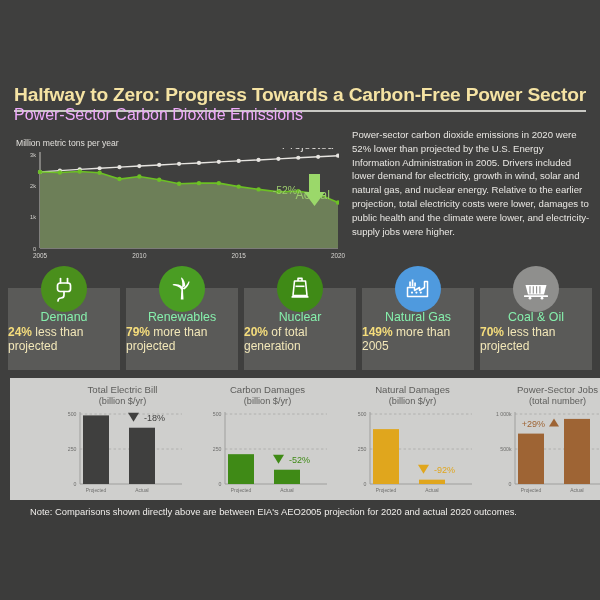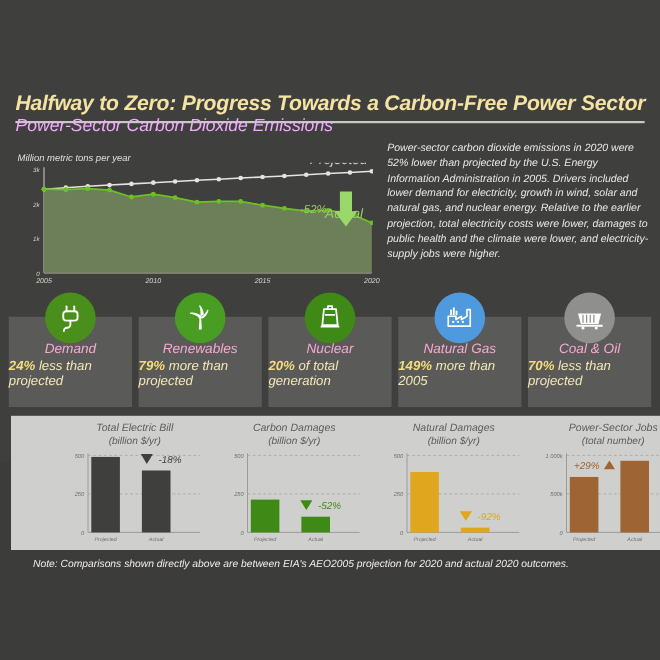--- a/index.html
+++ b/index.html
@@ -2,21 +2,21 @@
 <html><head>
 <meta charset="utf-8">
 <style>
   html,body{margin:0;padding:0;}
   body{
     width:600px;height:600px;overflow:hidden;
     background:#3c3c3b;
     font-family:"Liberation Sans", sans-serif;
     -webkit-font-smoothing:antialiased;
   }
-  .poster{position:relative;width:600px;height:420px;background:#3f3f3e;font-style:italic;}
+  .poster{position:relative;width:600px;height:420px;background:#3f3f3e;}
 
   
   .title-wrap{position:absolute;left:14px;top:84px;width:572px;}
   .title{
     font-size:19.2px;font-weight:bold;color:#f5e3a3;letter-spacing:-0.2px;
     white-space:nowrap;
   }
   .title-rule{margin-top:4px;height:2px;background:#c9c9c4;width:572px;}
 
   
@@ -40,21 +40,21 @@
          display:flex;justify-content:space-between;}
   .stat{position:relative;width:112px;height:82px;background:#5a5a58;
         display:flex;flex-direction:column;align-items:center;justify-content:flex-start;
         padding-top:22px;box-sizing:border-box;}
   .badge{
     position:absolute;left:50%;top:-22px;transform:translateX(-50%);
     width:46px;height:46px;border-radius:50%;
     display:flex;align-items:center;justify-content:center;
   }
   .badge svg{display:block;}
-  .stat-name{font-size:12.4px;color:#f9a8d4;line-height:1.15;margin-bottom:1px;}
+  .stat-name{font-size:12.4px;color:#86efac;line-height:1.15;margin-bottom:1px;}
   .stat-desc{font-size:12px;color:#f2e7b8;line-height:1.18;}
   .stat-desc b{color:#f5dd7c;font-weight:bold;}
 
   
   .panel{position:absolute;left:10px;top:378px;width:580px;height:122px;
          background:#cfcfcd;display:flex;padding-left:40px;}
   .mini{position:relative;flex:1;height:122px;}
   .mini-title{position:absolute;left:0;right:0;top:6px;text-align:center;
               font-size:9.6px;color:#5d5d5b;line-height:1.22;}
   .mini-title .sub{display:block;font-size:9.2px;}

